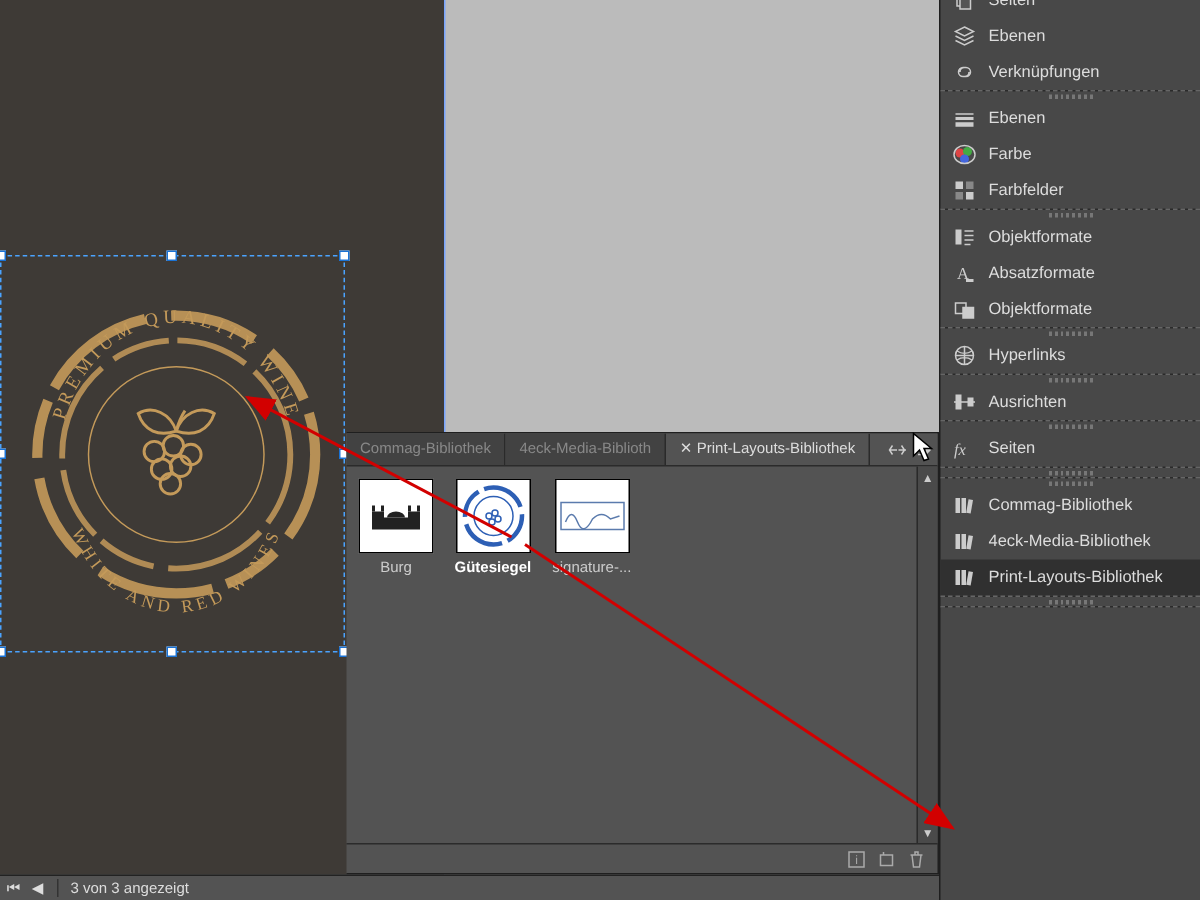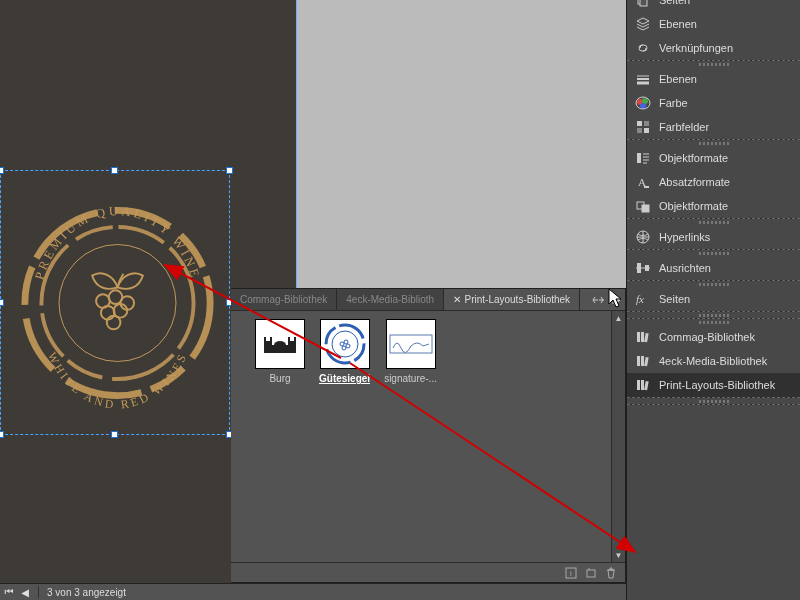--- a/index.html
+++ b/index.html
@@ -31,24 +31,24 @@
 
 
 #lib-panel{position:absolute;left:231px;top:288px;width:395px;height:295px;background:#535353;border:1px solid #1f1f1f;border-left:none;}
 #lib-tabs{height:22px;display:flex;align-items:center;background:#535353;border-bottom:1px solid #2b2b2b;overflow:hidden;}
 .tab{height:22px;display:flex;align-items:center;padding:0 9px;font-size:10px;color:#999;border-right:1px solid #2a2a2a;cursor:pointer;white-space:nowrap;}
 .tab.active{color:#ddd;background:#535353;border-bottom:1px solid #535353;position:relative;top:0;}
 .tab.inactive{background:#424242;color:#888;}
 .tabbar-right{margin-left:auto;display:flex;align-items:center;height:100%;}
 .tabbar-right .btn{width:18px;height:18px;display:flex;align-items:center;justify-content:center;cursor:pointer;color:#ccc;}
 
-#lib-body{display:flex;gap:14px;padding:8px 24px 4px;align-items:center;}
+#lib-body{display:flex;gap:14px;padding:8px 8px 4px;align-items:center;}
 .thumb{display:flex;flex-direction:column;align-items:center;gap:4px;cursor:pointer;}
 .thumb .pic{width:50px;height:50px;background:#fff;border:1px solid #000;display:flex;align-items:center;justify-content:center;}
-.thumb.sel .cap{color:#fff;font-weight:600;text-decoration:underline;}
+.thumb.sel .cap{color:#fff;font-weight:600;}
 .thumb .cap{font-size:10px;color:#ccc;max-width:54px;overflow:hidden;text-overflow:ellipsis;white-space:nowrap;text-align:center;}
 
 #lib-footer{position:absolute;left:0;bottom:0;right:0;height:20px;border-top:1px solid #2b2b2b;display:flex;align-items:center;justify-content:flex-end;gap:4px;padding:0 6px;}
 #lib-footer .ico{width:16px;height:16px;display:flex;align-items:center;justify-content:center;cursor:pointer;color:#aaa;}
 
 
 #lib-scroll{position:absolute;right:0;top:22px;bottom:20px;width:14px;background:#4a4a4a;border-left:1px solid #2a2a2a;}
 #lib-scroll .up,#lib-scroll .dn{height:14px;display:flex;align-items:center;justify-content:center;font-size:8px;color:#ccc;cursor:pointer;}
 #lib-scroll .dn{position:absolute;bottom:0;left:0;right:0;}
 

